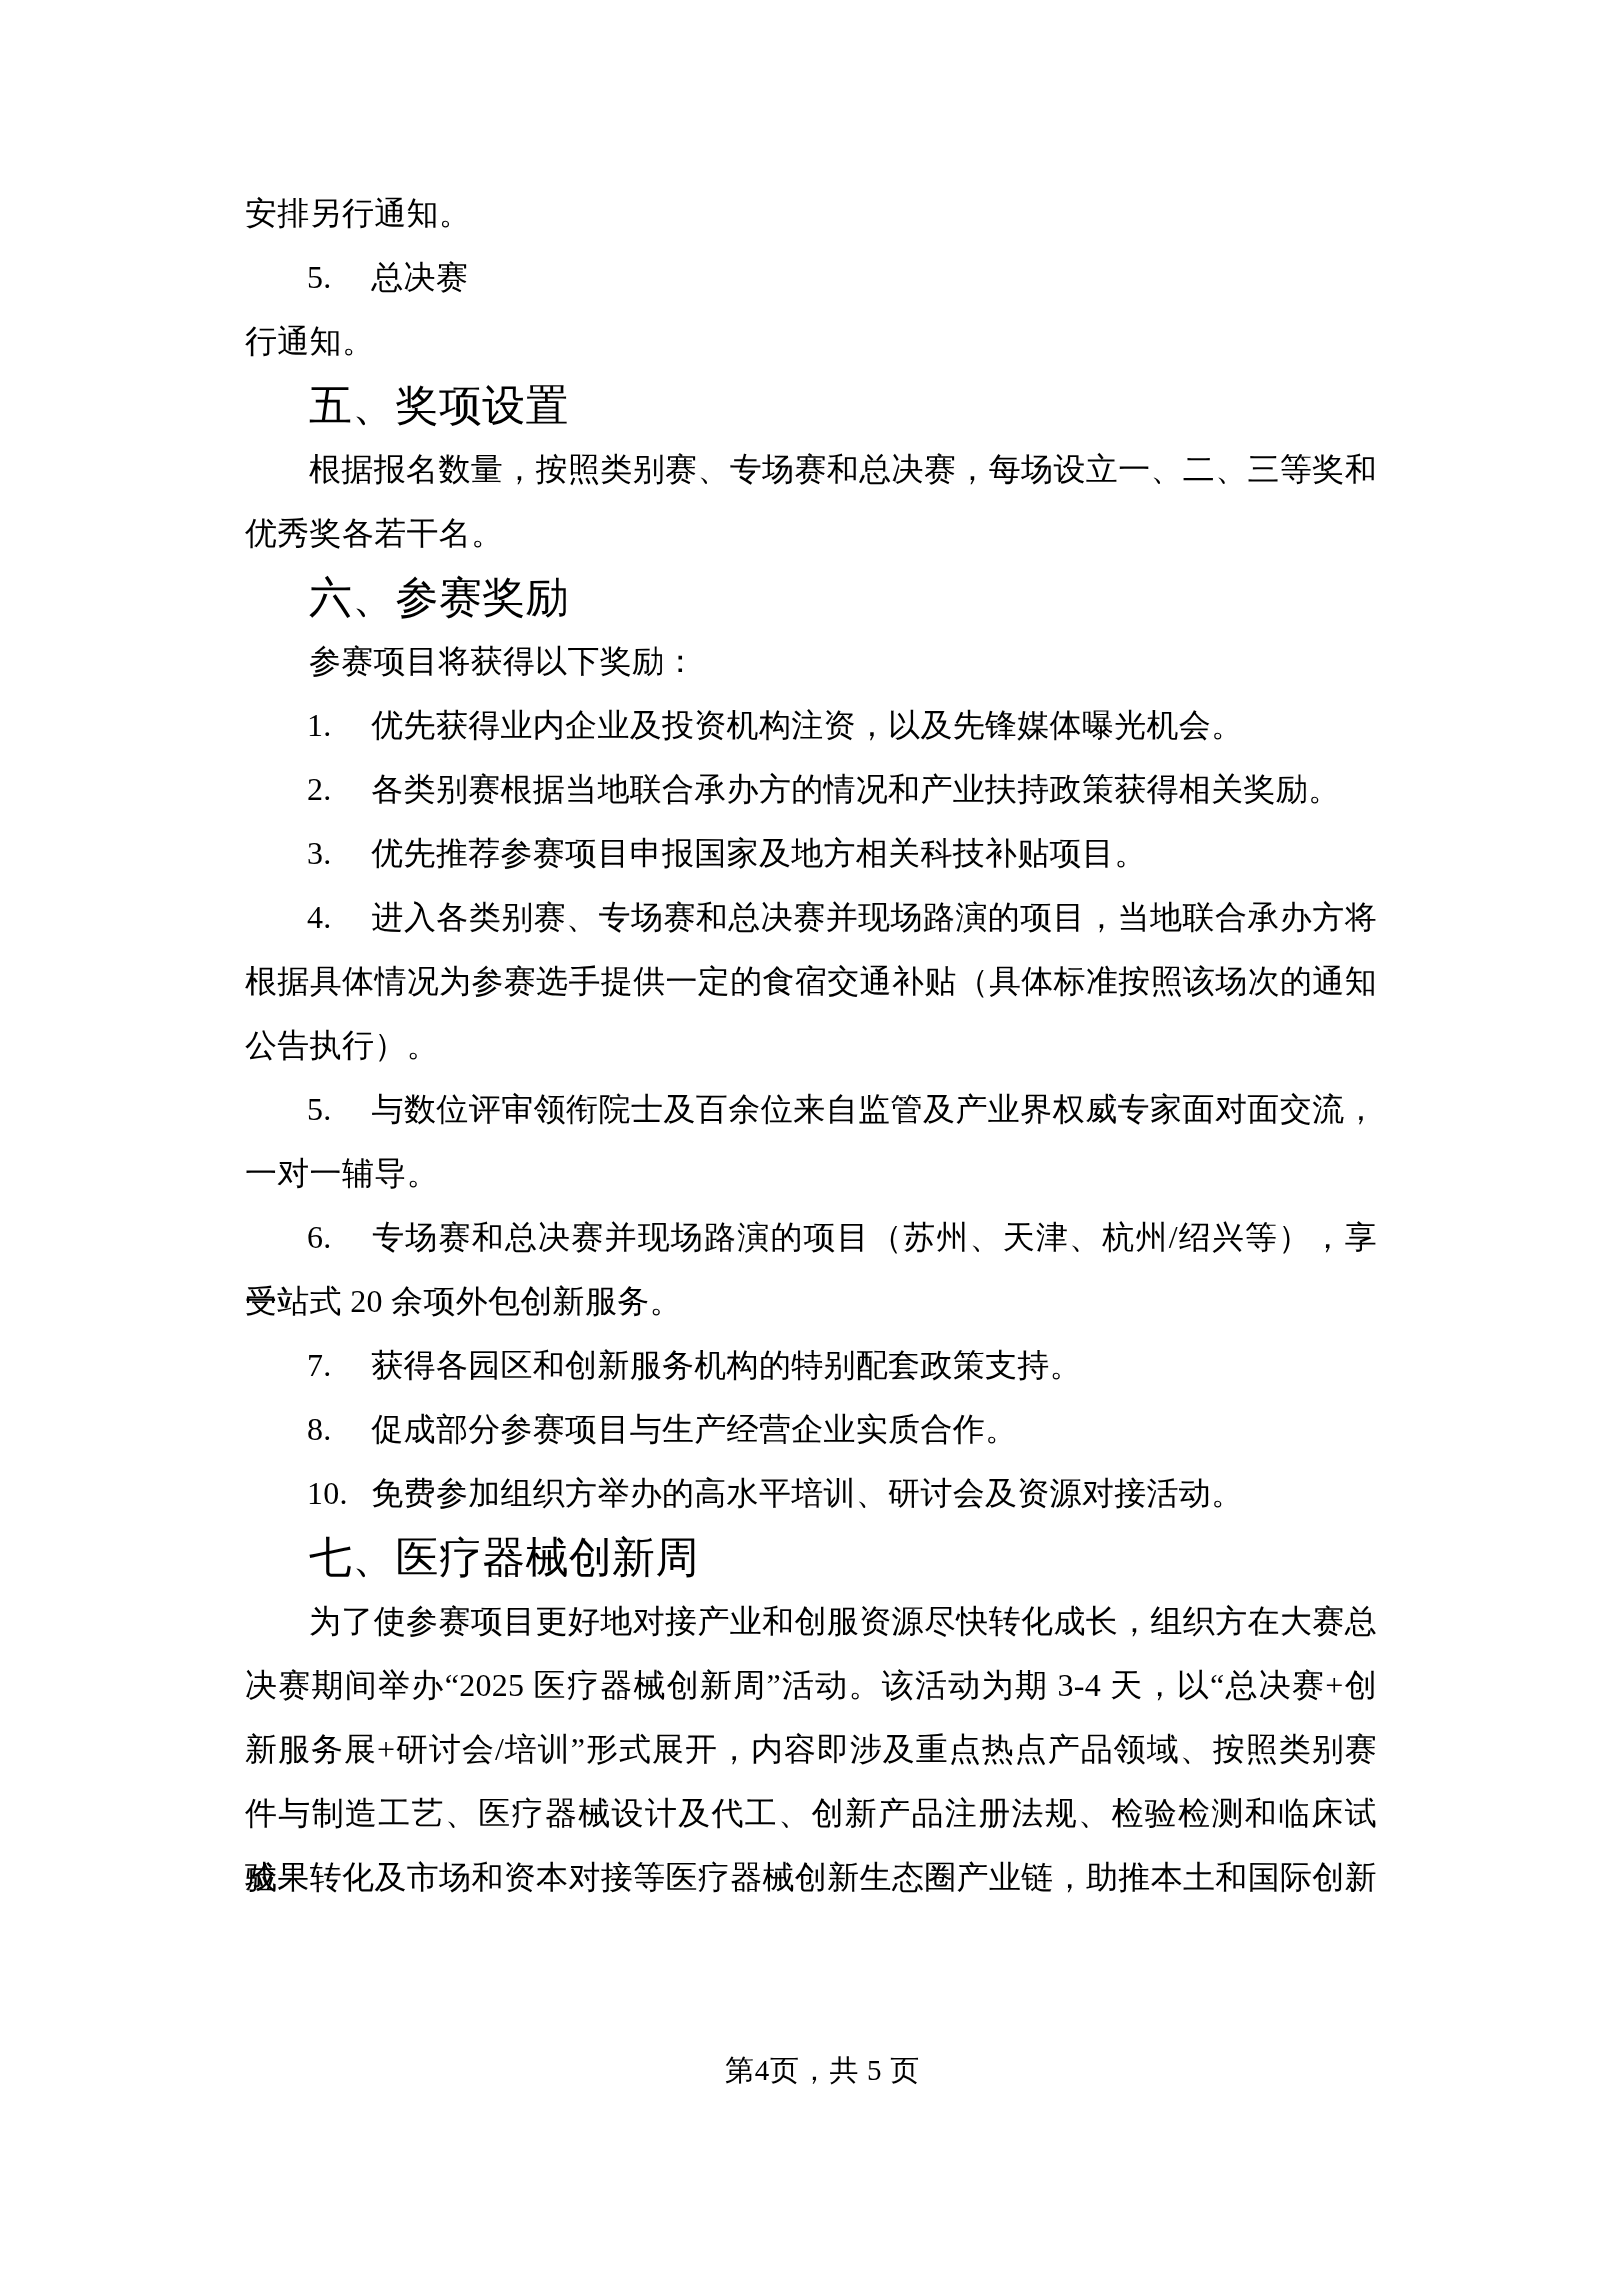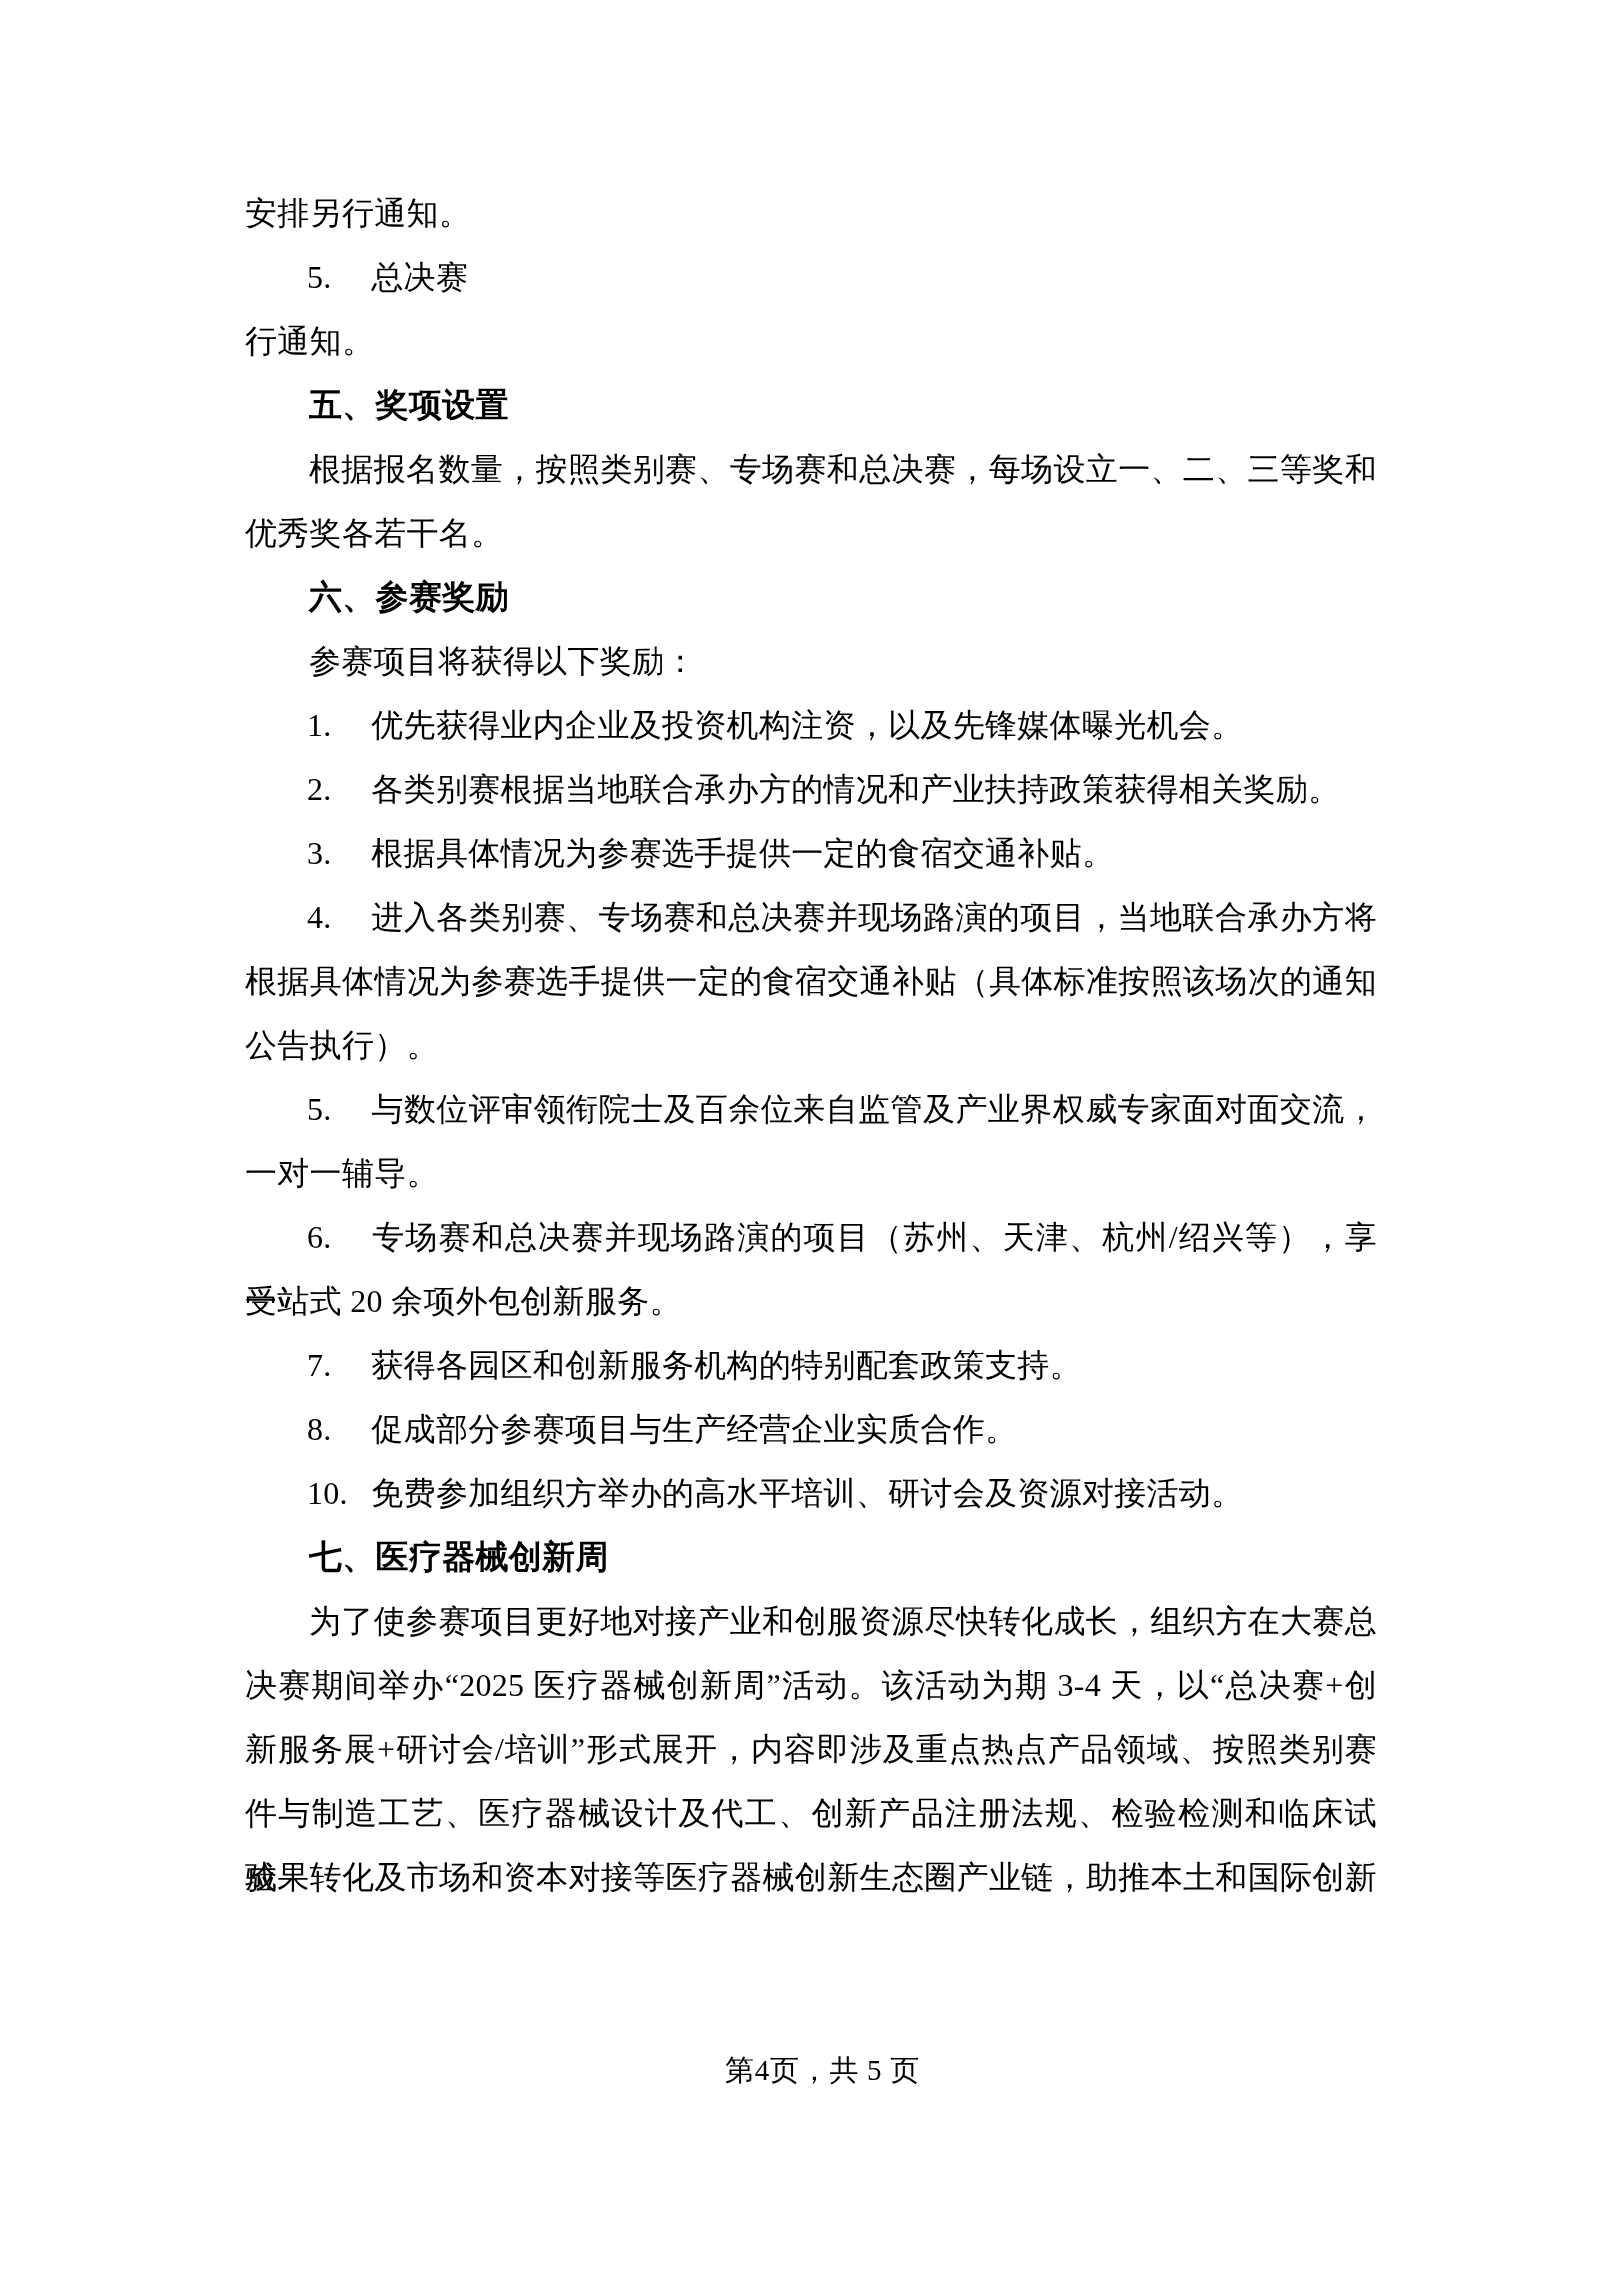--- a/index.html
+++ b/index.html
@@ -25,23 +25,23 @@
     font-size: 32px;
     letter-spacing: 0.3px;
   }
   
   .ind2 { text-indent: 64px; }
   
   .jst { text-align: justify; text-align-last: justify; }
   
   .hd {
     font-family: "Liberation Sans", "DejaVu Sans", sans-serif;
-    font-weight: 700;
+    font-weight: 400;
     text-indent: 64px;
-    font-size: 33px;
+    font-size: 43px;
   }
   
   .num {
     display: inline-block;
     margin-left: 62px;
     min-width: 56px;
   }
   .footer {
     position: absolute;
     top: 2052px;
@@ -73,21 +73,21 @@
     <div class="ln">优秀奖各若干名。</div>
 
     <div class="ln hd">六、参赛奖励</div>
 
     <div class="ln ind2">参赛项目将获得以下奖励：</div>
 
     <div class="ln"><span class="num">1.</span> <span>优先获得业内企业及投资机构注资，以及先锋媒体曝光机会。</span></div>
 
     <div class="ln"><span class="num">2.</span> <span>各类别赛根据当地联合承办方的情况和产业扶持政策获得相关奖励。</span></div>
 
-    <div class="ln"><span class="num">3.</span> <span>根据具体情况为参赛选手提供一定的食宿交通补贴。</span></div>
+    <div class="ln"><span class="num">3.</span> <span>优先推荐参赛项目申报国家及地方相关科技补贴项目。</span></div>
 
     <div class="ln jst"><span class="num">4.</span> <span>进入各类别赛、专场赛和总决赛并现场路演的项目，当地联合承办方将</span></div>
 
     <div class="ln jst">根据具体情况为参赛选手提供一定的食宿交通补贴（具体标准按照该场次的通知</div>
 
     <div class="ln">公告执行）。</div>
 
     <div class="ln jst"><span class="num">5.</span> <span>与数位评审领衔院士及百余位来自监管及产业界权威专家面对面交流，</span></div>
 
     <div class="ln">一对一辅导。</div>

